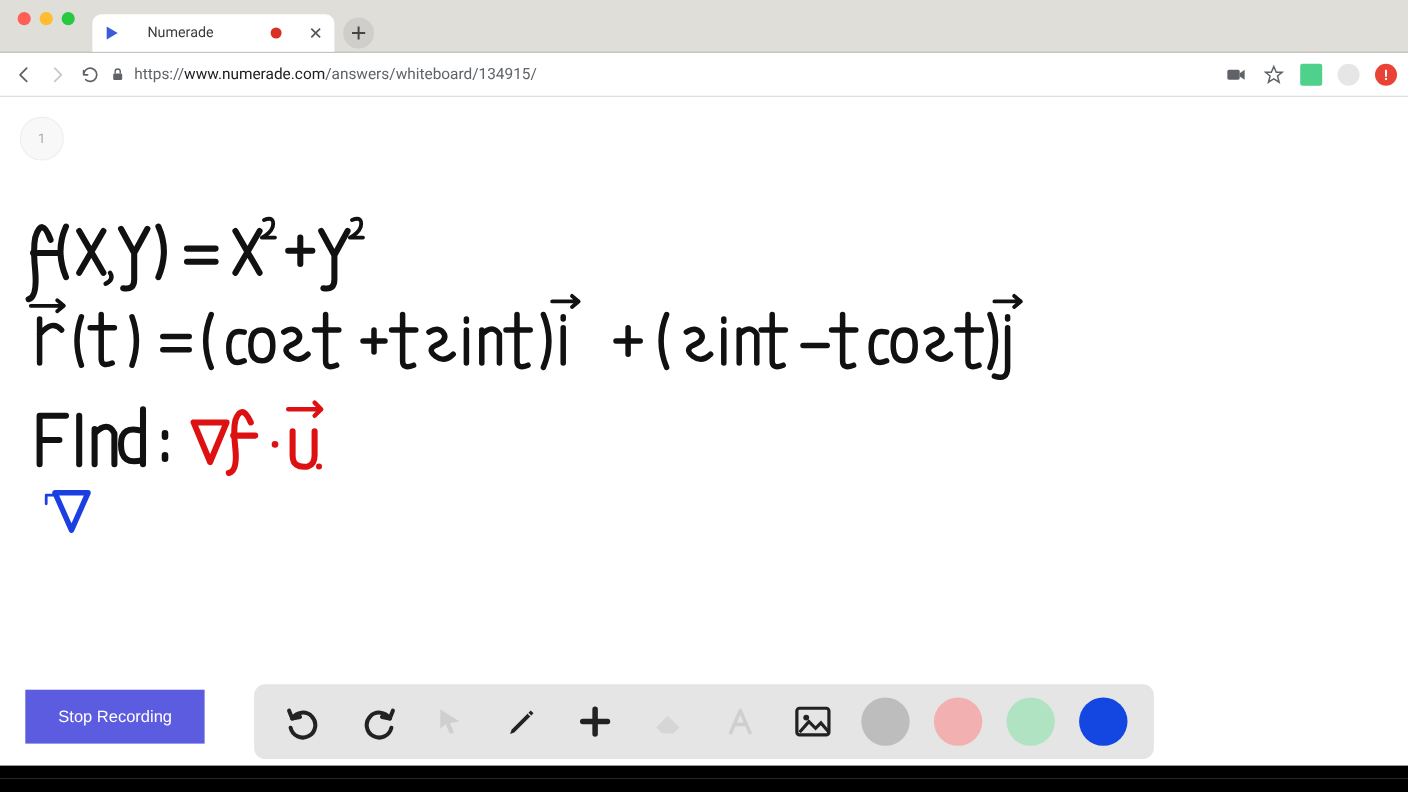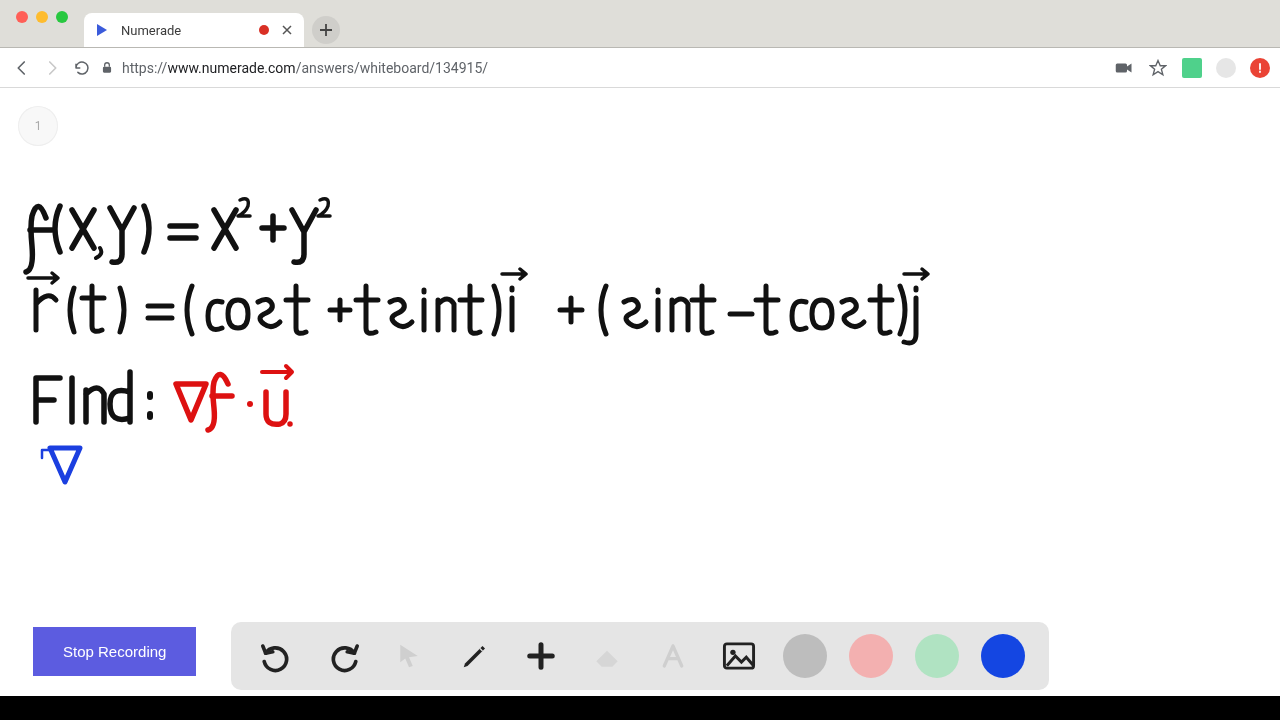--- a/index.html
+++ b/index.html
@@ -6,21 +6,21 @@
   html, body { width: 1280px; height: 720px; overflow: hidden; font-family: -apple-system, BlinkMacSystemFont, "Segoe UI", Roboto, sans-serif; }
   body { background: #000; }
 
   
   .chrome-top { background: #dfded9; height: 48px; display: flex; align-items: flex-end; padding-left: 10px; border-bottom: 1px solid #b9b8b3; }
   .traffic-lights { display: flex; gap: 8px; align-items: center; height: 100%; padding: 0 6px 14px 6px; }
   .tl { width: 12px; height: 12px; border-radius: 50%; }
   .tl-red { background: #ff5f57; }
   .tl-yellow { background: #febc2e; }
   .tl-green { background: #28c840; }
-  .tab { background: #fff; height: 34px; border-radius: 8px 8px 0 0; display: flex; align-items: center; padding: 0 10px; gap: 11px; margin-left: 10px; min-width: 220px; }
+  .tab { background: #fff; height: 34px; border-radius: 8px 8px 0 0; display: flex; align-items: center; padding: 0 10px; gap: 24px; margin-left: 10px; min-width: 220px; }
   .tab .favicon { width: 16px; height: 16px; display:flex; align-items:center; justify-content:center; }
   .tab .title { font-size: 13px; color: #3c3c3c; flex: 1; }
   .tab .rec-dot { width: 10px; height: 10px; border-radius: 50%; background: #d93025; }
   .tab .close { width: 14px; height: 14px; display:flex; align-items:center; justify-content:center; color:#555; font-size:14px; }
   .newtab { width: 28px; height: 28px; margin: 0 0 3px 8px; border-radius: 50%; background: #cfceca; display:flex; align-items:center; justify-content:center; color:#444; font-size:18px; }
 
   .addr-bar { background: #fff; height: 40px; display: flex; align-items: center; padding: 0 10px; gap: 6px; border-bottom: 1px solid #d9d9d9; }
   .nav-btn { width: 24px; height: 24px; display:flex; align-items:center; justify-content:center; color:#5f6368; }
   .nav-btn.disabled { color: #b7b7b7; }
   .lock { width: 16px; height: 16px; color:#5f6368; }
@@ -34,21 +34,21 @@
   .ext-user { width:20px; height:20px; border-radius:50%; background:#e6e6e6; }
   .ext-red { width:20px; height:20px; border-radius:50%; background:#ea4335; display:flex; align-items:center; justify-content:center; color:#fff; font-size:11px; font-weight:bold; }
 
   
   .page { background:#fff; position:relative; height: 620px; }
   .page-corner { position:absolute; left:18px; top:18px; width:40px; height:40px; border-radius:50%; background:#f8f8f8; color:#aaa; font-size:12px; display:flex; align-items:center; justify-content:center; box-shadow: 0 0 0 1px #eee inset; }
 
   .whiteboard-canvas { position:absolute; left:0; top:0; right:0; bottom:0; }
 
   
-  .stop-btn { position:absolute; left:33px; bottom:32px; background:#5c5ce0; color:#fff; border:none; padding:16px 30px; font-size:15px; cursor:pointer; }
+  .stop-btn { position:absolute; left:23px; bottom:32px; background:#5c5ce0; color:#fff; border:none; padding:16px 30px; font-size:15px; cursor:pointer; }
 
   
   .toolbar { position:absolute; left:50%; transform:translateX(-50%); bottom:18px; background:#e5e5e5; border-radius:10px; padding:12px 24px; display:flex; align-items:center; gap:22px; }
   .tool { width:44px; height:44px; display:flex; align-items:center; justify-content:center; color:#333; cursor:pointer; }
   .tool.disabled { color:#bdbdbd; }
   .swatch { width:44px; height:44px; border-radius:50%; cursor:pointer; }
   .swatch-grey { background:#bdbdbd; }
   .swatch-pink { background:#f3b0b0; }
   .swatch-green { background:#b0e3c2; }
   .swatch-blue { background:#1446e2; }

